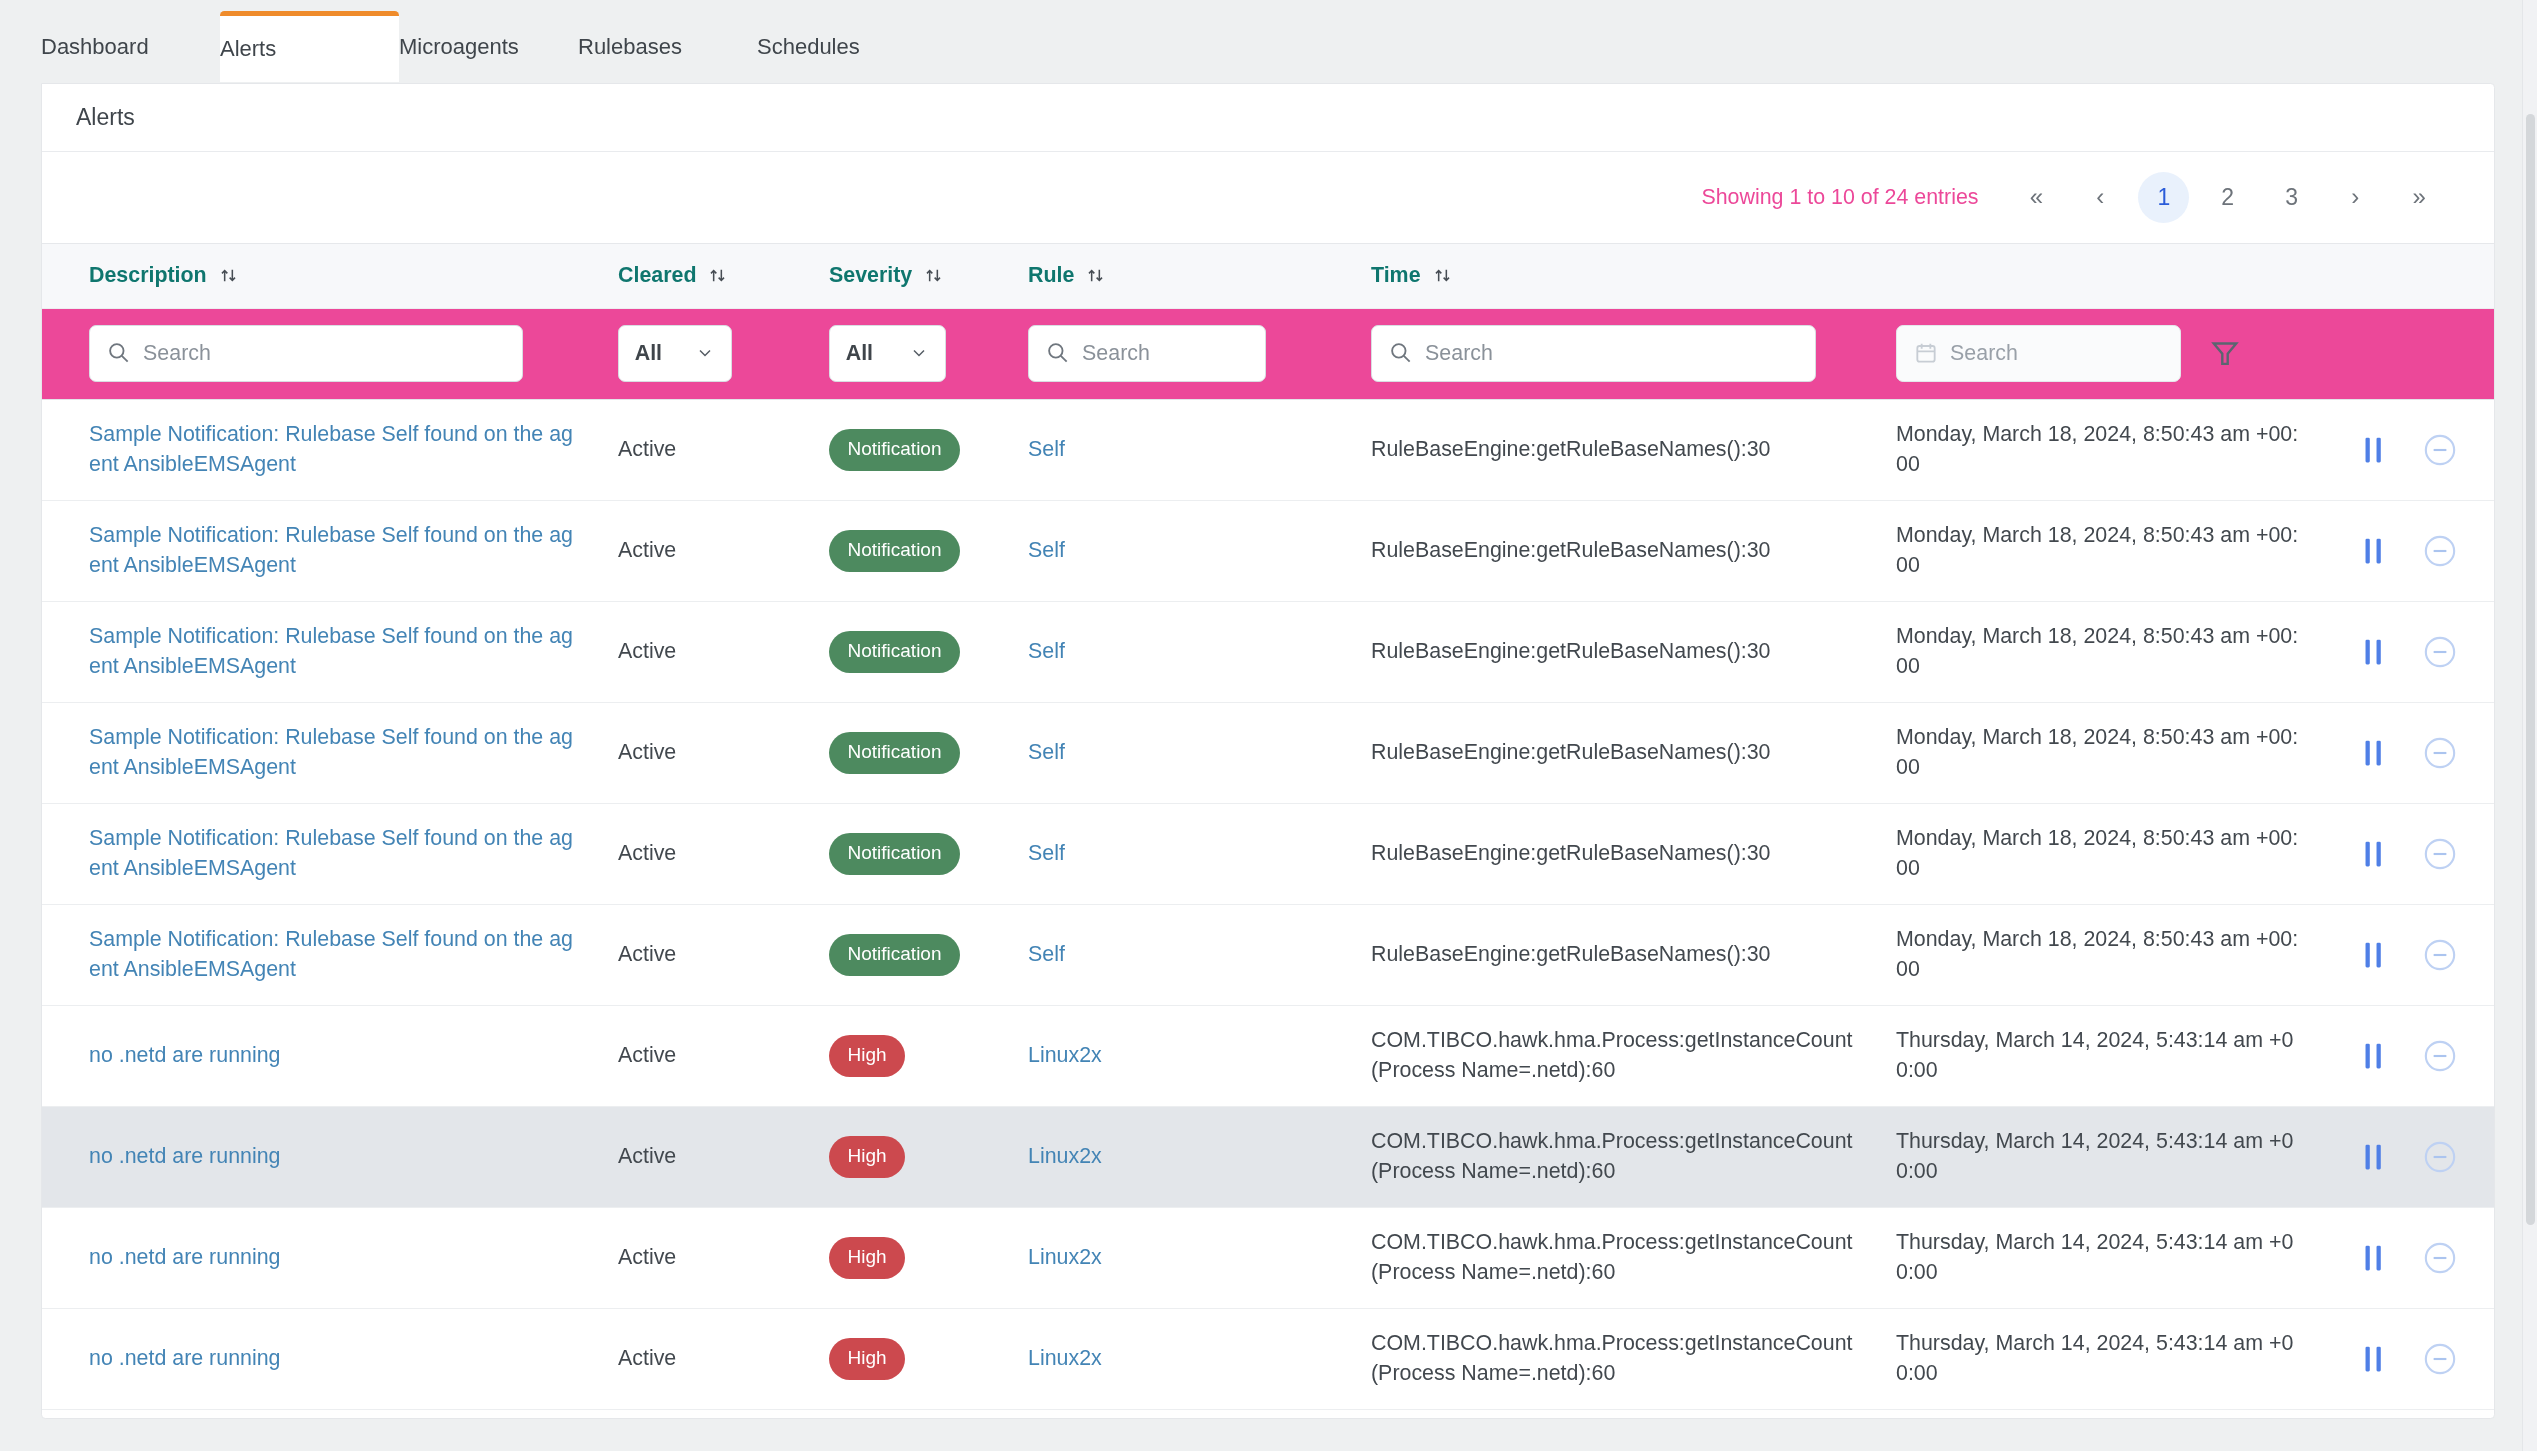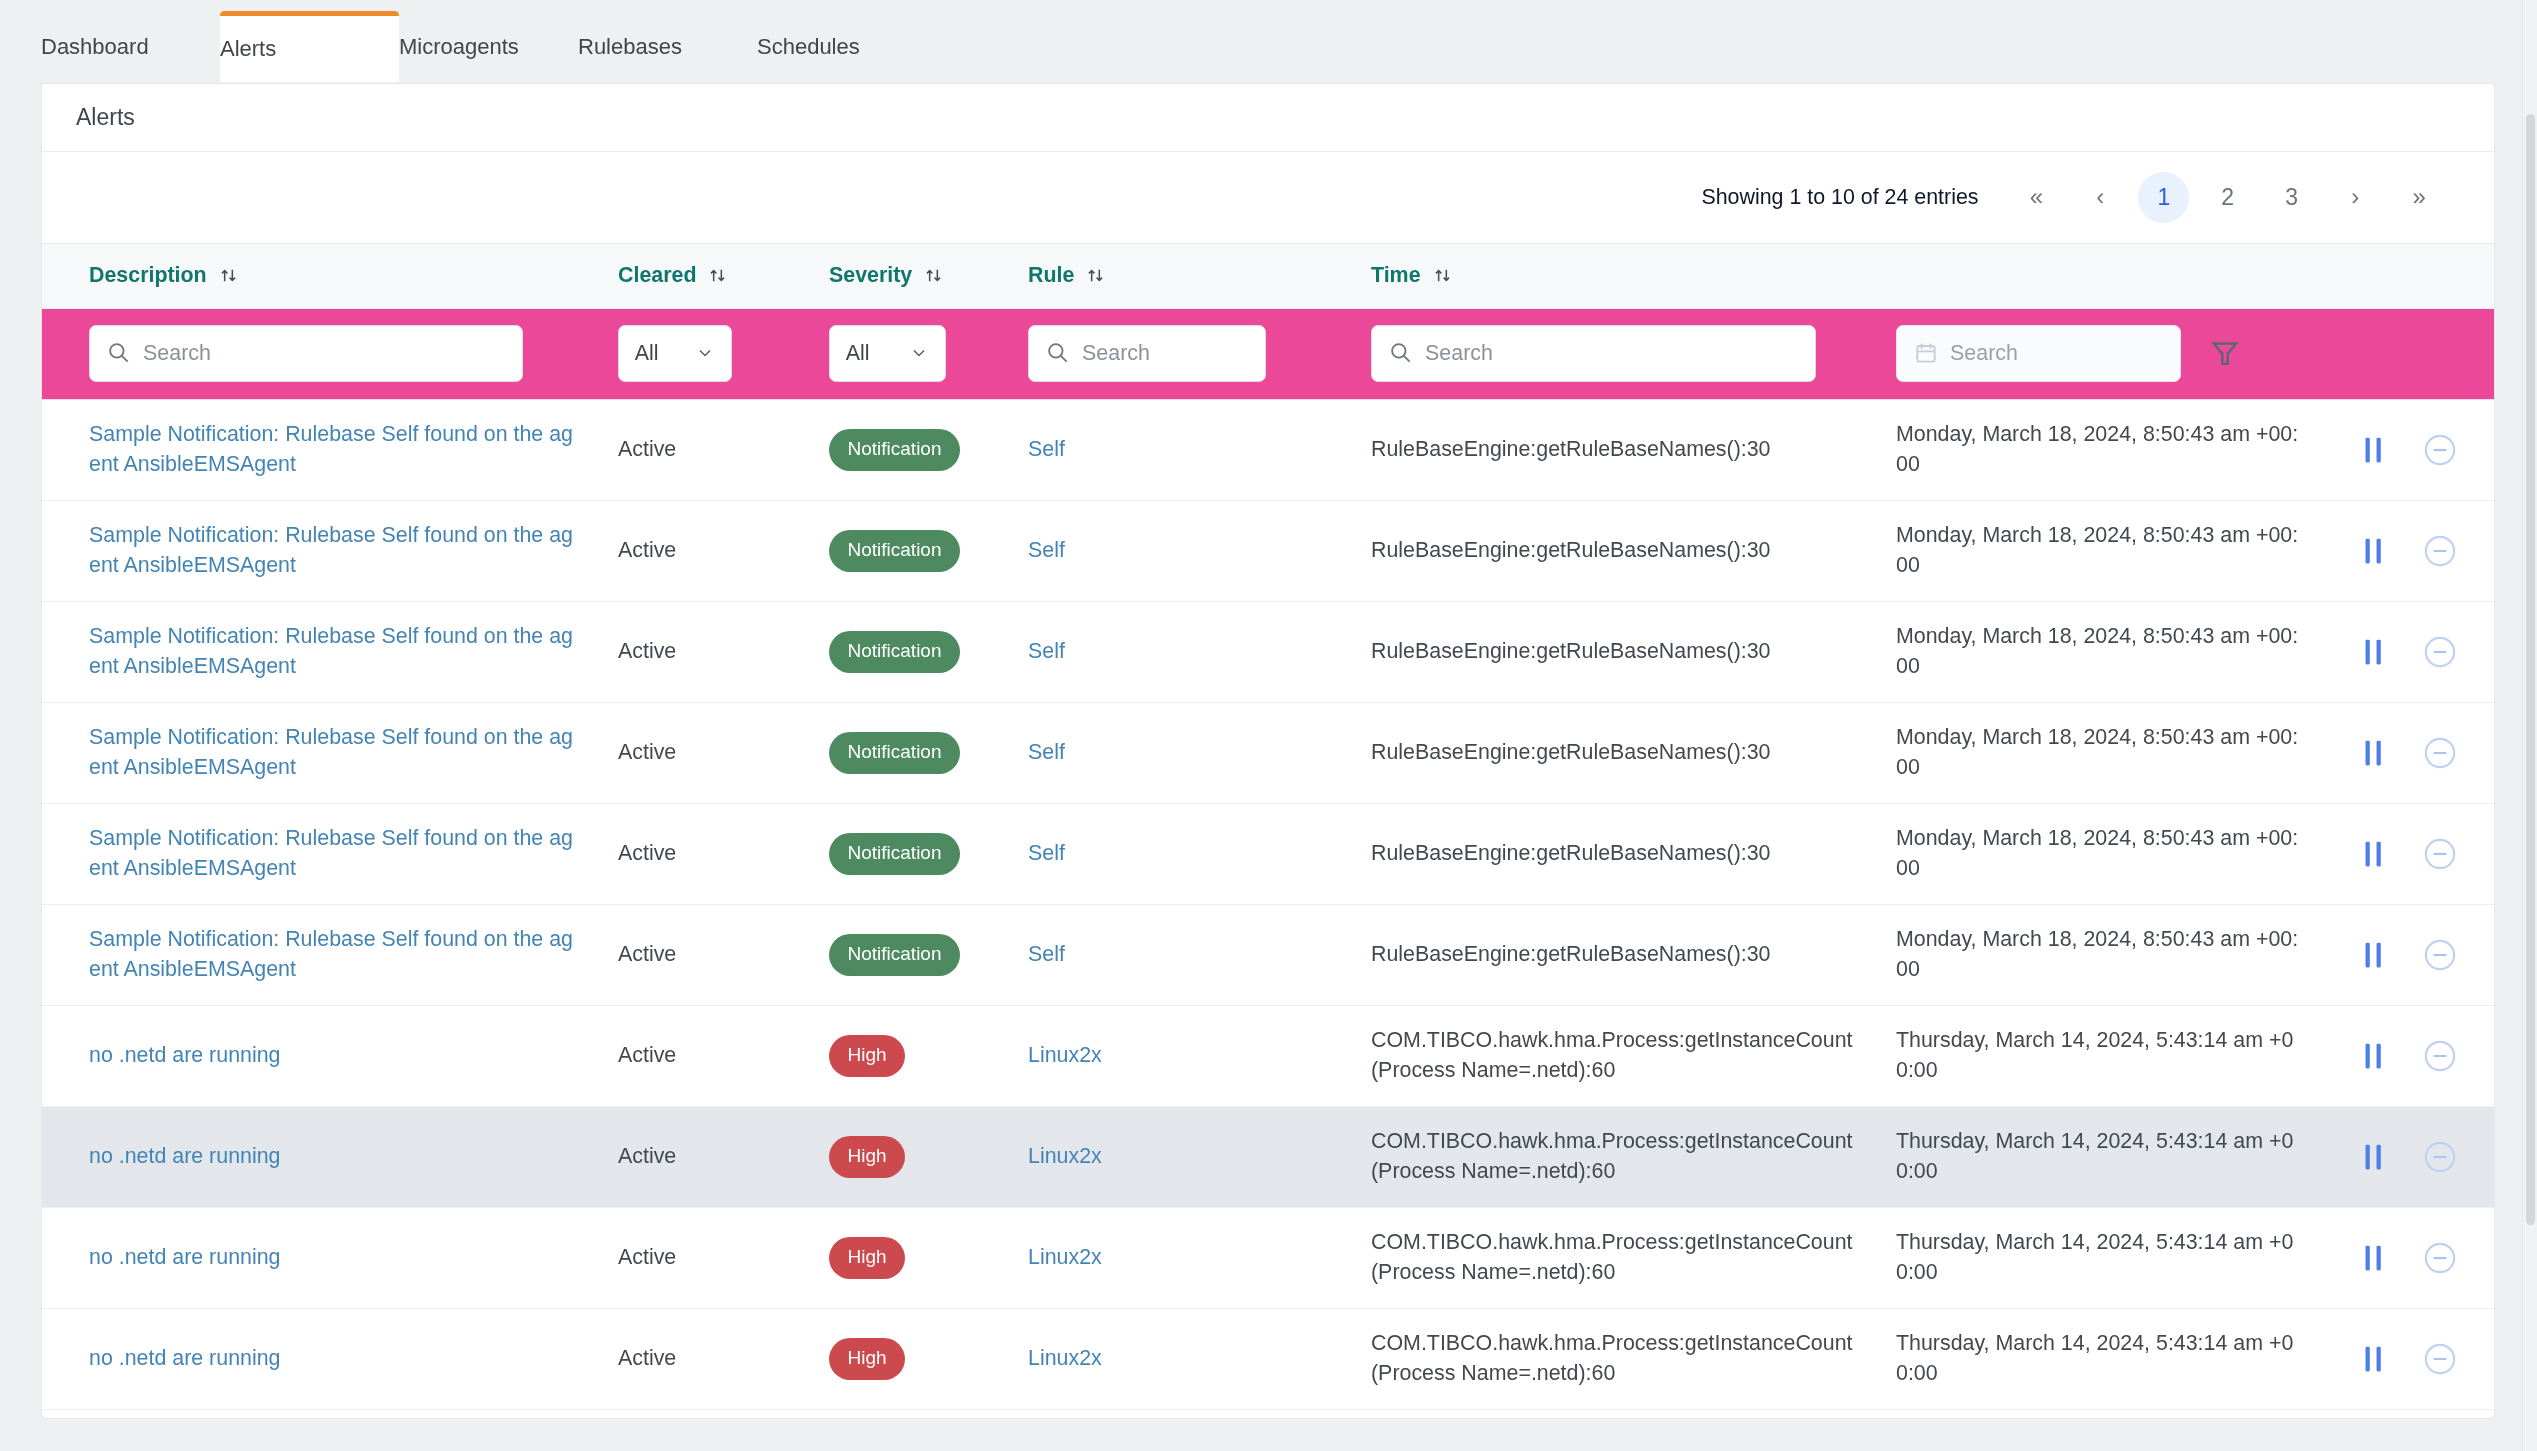--- a/index.html
+++ b/index.html
@@ -38,21 +38,21 @@
     padding-left:34px; border-bottom:0.7px solid #e9ebee;
   }
   .panel-title { font-size:23px; color:#3f454b; }
 
   
   .pagination {
     height:68px; margin-top:11.4px;
     display:flex; align-items:center; justify-content:flex-end;
     padding-right:43px;
   }
-  .page-summary { font-size:21.4px; color:#0f172a; margin-right:26px; }
+  .page-summary { font-size:21.4px; color:#ec4899; margin-right:26px; }
   .pager-item {
     min-width:51px; height:51px; margin:0 6.4px;
     display:flex; align-items:center; justify-content:center;
     font-size:23px; color:#6d737a; cursor:pointer; border-radius:50%;
   }
   .pager-item.arrow { font-size:24px; }
   .pager-item.active { background:#e9f1fc; color:#2b5cd9; }
 
   
   .grid {
@@ -91,21 +91,21 @@
   }
   .search-box input::placeholder { color:#8a9199; }
   .search-box.disabled { background:#fafbfc; border-color:#e4e7eb; }
   .search-box.disabled input::placeholder { color:#99a0a8; }
   .select-box {
     height:57px; background:#ffffff;
     border:0.7px solid #d9dde2; border-radius:7.1px;
     display:flex; align-items:center; justify-content:space-between;
     padding:0 15.7px; cursor:pointer;
   }
-  .select-box .sel-value { font-size:21.4px; color:#3f454b; }
+  .select-box .sel-value { font-size:21.4px; color:#3f454b;font-weight:bold; }
 
   .w-desc { width:434px; }
   .w-cleared { width:114px; }
   .w-severity { width:117px; }
   .w-rulebase { width:238px; }
   .w-rule { width:445px; }
   .w-time { width:285px; }
   .funnel { margin-left:26px; display:inline-flex; cursor:pointer; }
 
   

